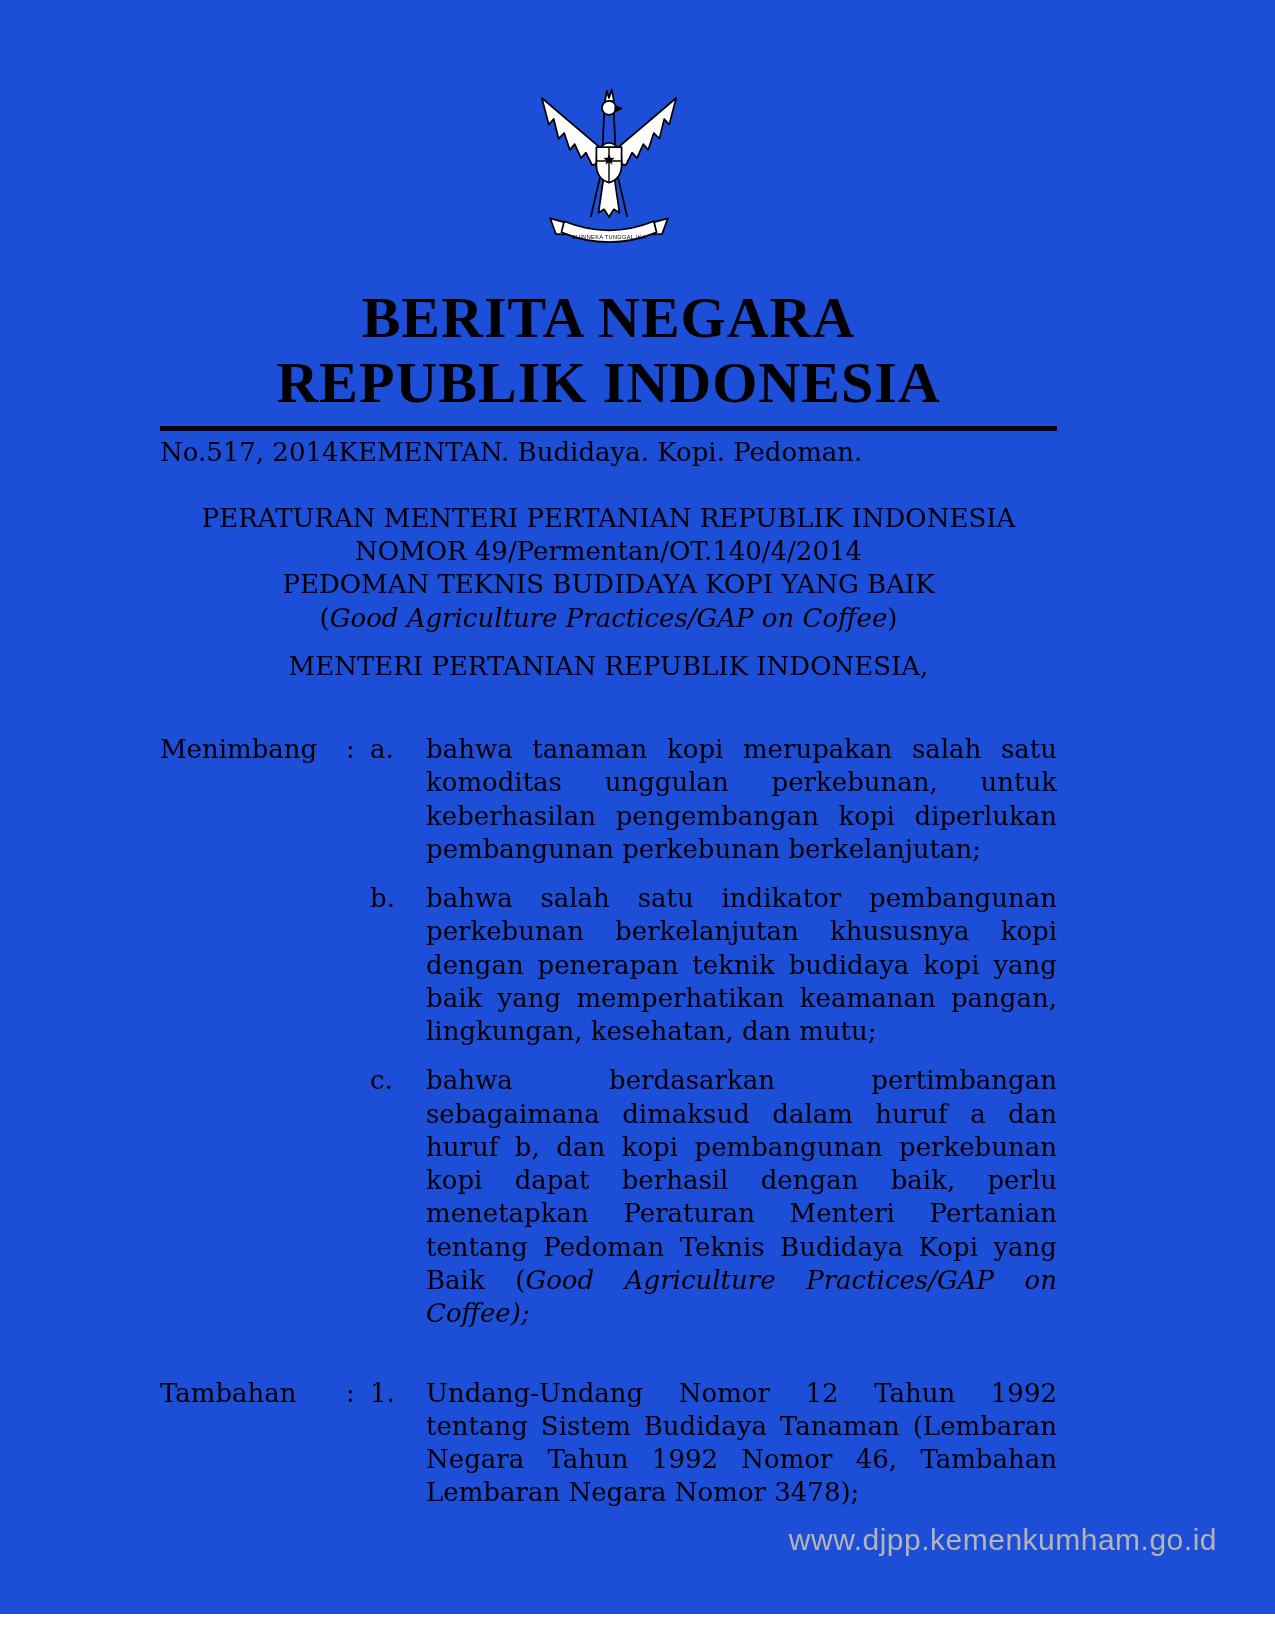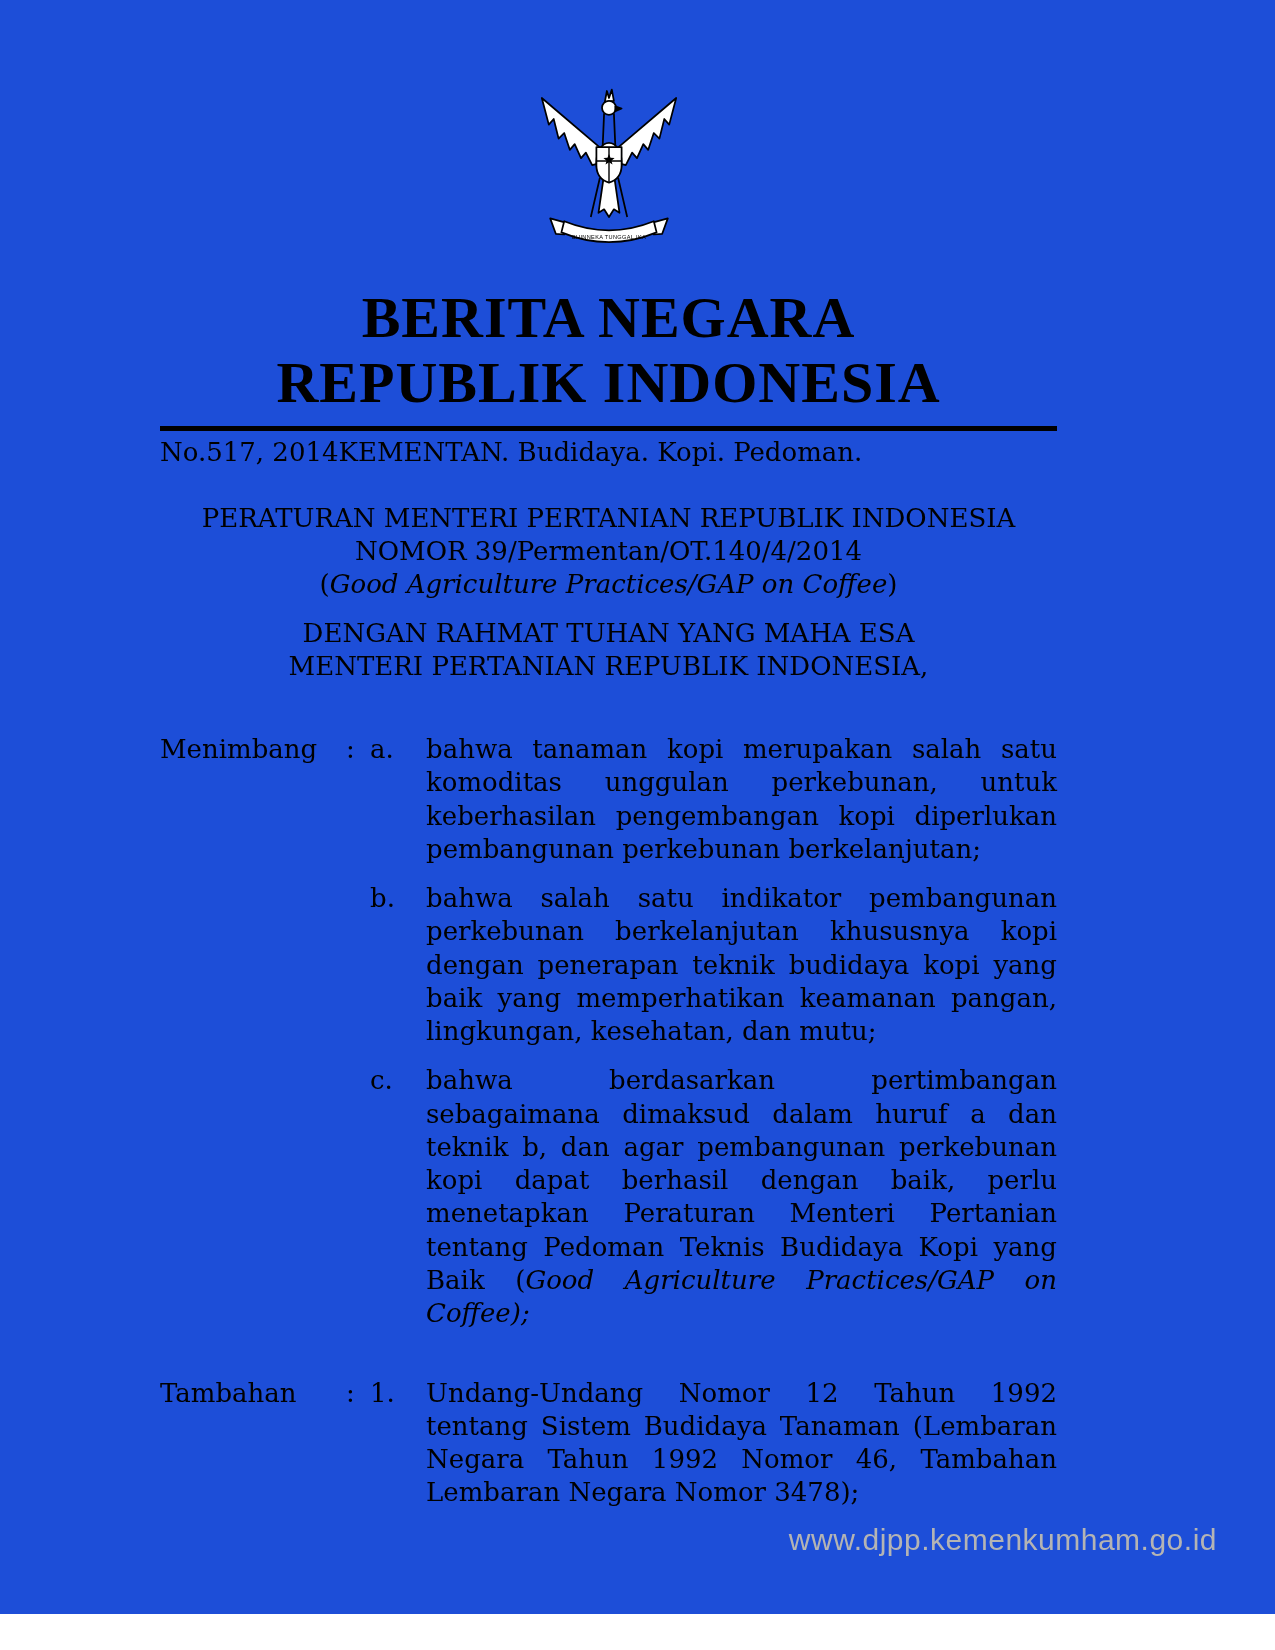--- a/index.html
+++ b/index.html
@@ -107,42 +107,42 @@
 
     <div class="rule"></div>
 
     <div class="meta-row">
       <span class="meta-no">No.517, 2014</span>
       <span class="meta-subject">KEMENTAN. Budidaya. Kopi. Pedoman.</span>
     </div>
 
     <div class="doc-title">
       <div>PERATURAN MENTERI PERTANIAN REPUBLIK INDONESIA</div>
-      <div>NOMOR 39/Permentan/OT.140/4/2014</div>
+      <div>NOMOR 49/Permentan/OT.140/4/2014</div>
+      <div>PEDOMAN TEKNIS BUDIDAYA KOPI YANG BAIK</div>
       <div><span>(</span><i>Good Agriculture Practices/GAP on Coffee</i><span>)</span></div>
       <div class="heading-gap"></div>
-      <div>DENGAN RAHMAT TUHAN YANG MAHA ESA</div>
       <div>MENTERI PERTANIAN REPUBLIK INDONESIA,</div>
     </div>
 
     <div class="clause">
       <div class="clause-label">Menimbang</div>
       <div class="clause-colon">:</div>
       <div class="clause-items">
         <div class="item">
           <div class="marker">a.</div>
           <div class="text"><span>bahwa tanaman kopi merupakan salah satu komoditas unggulan perkebunan, untuk keberhasilan pengembangan kopi diperlukan pembangunan perkebunan berkelanjutan;</span><i></i></div>
         </div>
         <div class="item">
           <div class="marker">b.</div>
           <div class="text"><span>bahwa salah satu indikator pembangunan perkebunan berkelanjutan khususnya kopi dengan penerapan teknik budidaya kopi yang baik yang memperhatikan keamanan pangan, lingkungan, kesehatan, dan mutu;</span><i></i></div>
         </div>
         <div class="item">
           <div class="marker">c.</div>
-          <div class="text"><span>bahwa berdasarkan pertimbangan sebagaimana dimaksud dalam huruf a dan teknik b, dan agar pembangunan perkebunan kopi dapat berhasil dengan baik, perlu menetapkan Peraturan Menteri Pertanian tentang Pedoman Teknis Budidaya Kopi yang Baik (</span><i>Good Agriculture Practices/GAP on Coffee);</i></div>
+          <div class="text"><span>bahwa berdasarkan pertimbangan sebagaimana dimaksud dalam huruf a dan huruf b, dan kopi pembangunan perkebunan kopi dapat berhasil dengan baik, perlu menetapkan Peraturan Menteri Pertanian tentang Pedoman Teknis Budidaya Kopi yang Baik (</span><i>Good Agriculture Practices/GAP on Coffee);</i></div>
         </div>
       </div>
     </div>
 
     <div class="clause">
       <div class="clause-label">Tambahan</div>
       <div class="clause-colon">:</div>
       <div class="clause-items">
         <div class="item">
           <div class="marker">1.</div>

